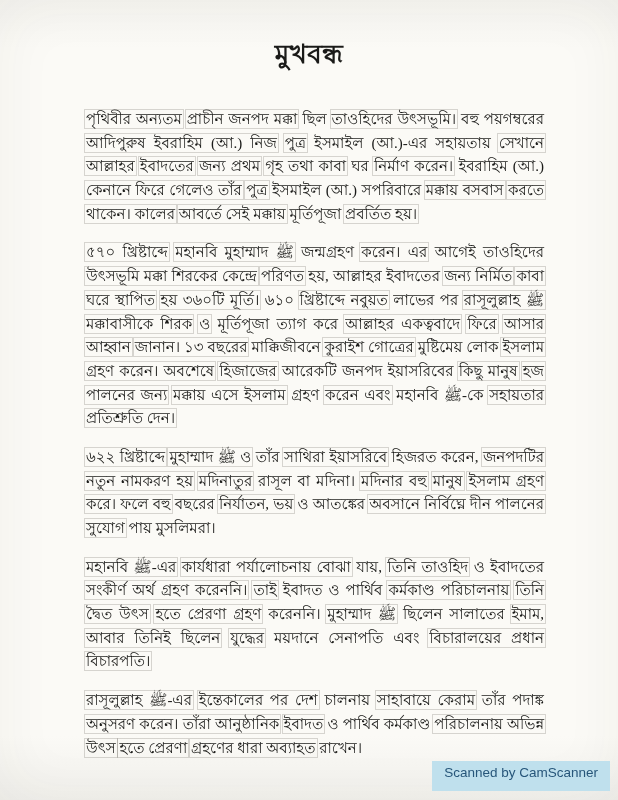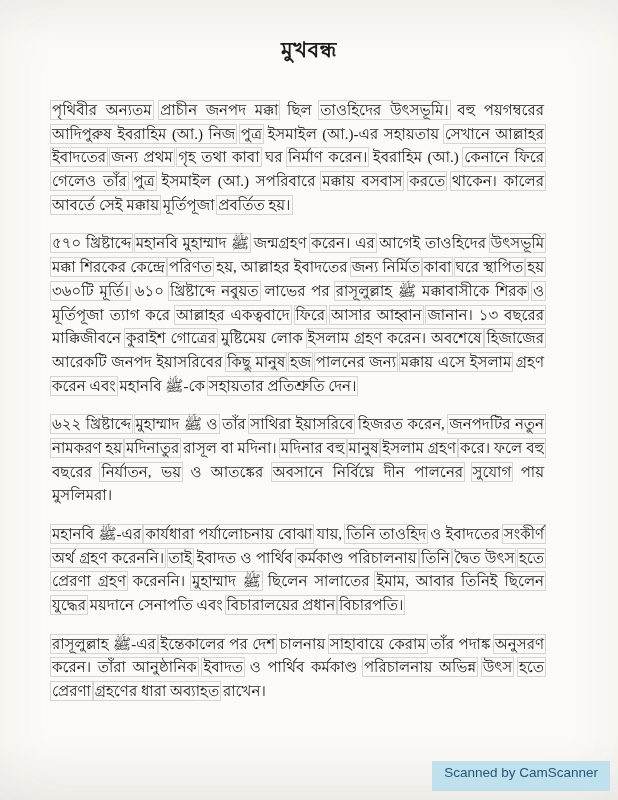--- a/index.html
+++ b/index.html
@@ -21,27 +21,27 @@
     position: relative;
     width: 618px;
     height: 800px;
     background: linear-gradient(180deg, #f5f4f0 0%, var(--page-bg) 6%, var(--page-bg) 92%, #f1f0ec 100%);
     box-shadow: inset 0 0 60px rgba(60,55,45,0.05);
     overflow: hidden;
   }
   .title {
     padding-top: 34px;
     text-align: center;
-    font-size: 21px;
+    font-size: 26px;
     font-weight: bold;
     color: var(--text-color);
     letter-spacing: 0.5px;
   }
   .content {
-    margin: 30px 74px 0 52px;
+    margin: 30px 74px 0 86px;
     font-size: 15px;
     line-height: 1.58;
     color: var(--text-color);
     text-align: justify;
   }
   .para { margin: 0 0 15px 0; }
   
   .chunk {
     outline: 1px solid rgba(80, 78, 70, 0.22);
     outline-offset: 1px;

